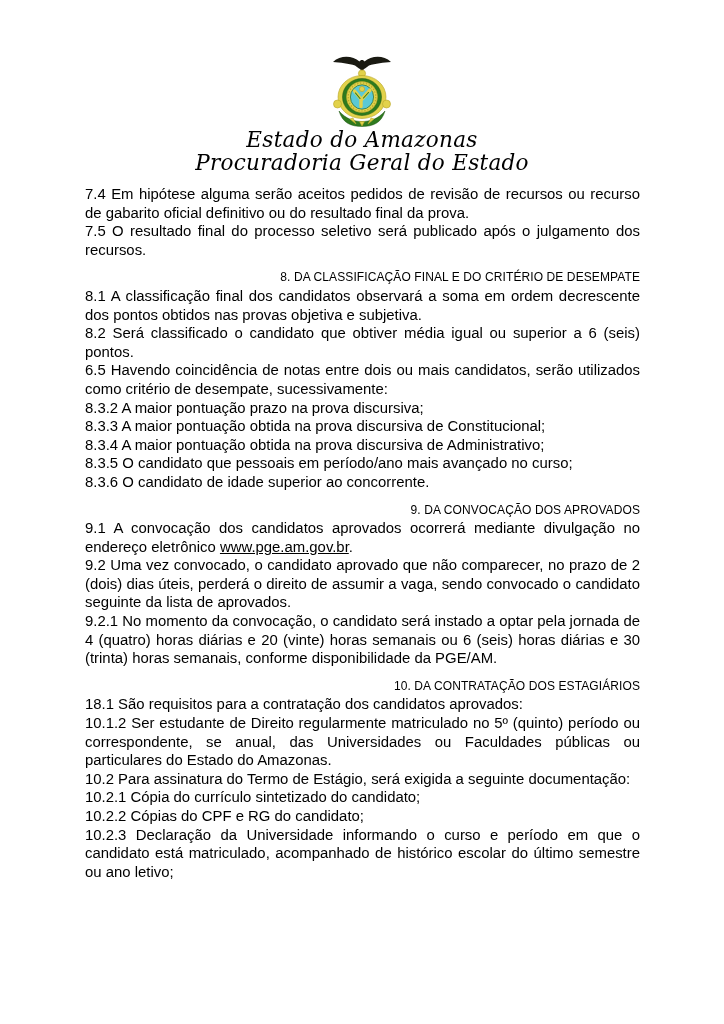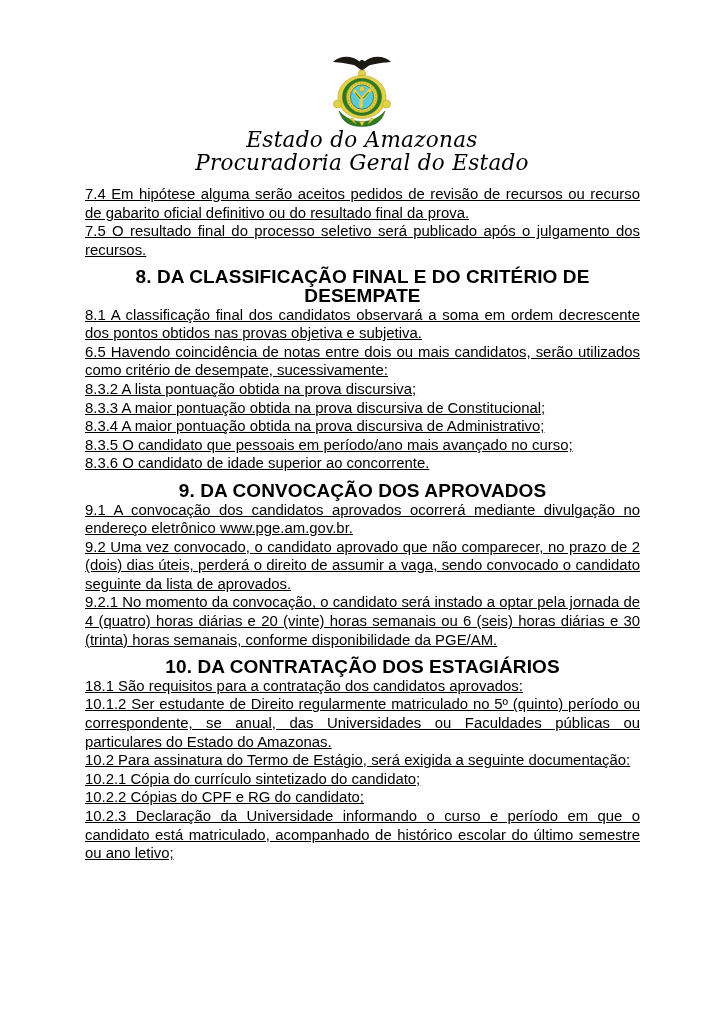--- a/index.html
+++ b/index.html
@@ -47,27 +47,27 @@
   .org-line.first { margin-top: 1px; }
 
   .doc {
     margin: 11px 84px 0 85px;
     font-family: "Liberation Sans", "DejaVu Sans", sans-serif;
     font-size: 14.9px;
     line-height: 18.6px;
     text-align: justify;
     color: var(--text);
   }
-  .doc p { margin: 0; text-decoration: underline; }
+  .doc p { margin: 0; }
   .doc h2 {
     margin: 9px 0 0 0;
-    font-size: 19px;
+    font-size: 12px;
     line-height: 18.6px;
-    font-weight: bold;
-    text-align: center;
+    font-weight: normal;
+    text-align: right;
     letter-spacing: 0.1px;
   }
   .doc a.doclink {
     color: var(--text);
     text-decoration: underline;
     cursor: pointer;
   }
 
   
   .e-bird   { fill: var(--emblem-dark); }
@@ -122,22 +122,23 @@
     <div class="org-line first">Estado do Amazonas</div>
     <div class="org-line">Procuradoria Geral do Estado</div>
   </div>
 
   <main class="doc">
     <p>7.4 Em hipótese alguma serão aceitos pedidos de revisão de recursos ou recurso de gabarito oficial definitivo ou do resultado final da prova.</p>
     <p>7.5 O resultado final do processo seletivo será publicado após o julgamento dos recursos.</p>
 
     <h2>8. DA CLASSIFICAÇÃO FINAL E DO CRITÉRIO DE DESEMPATE</h2>
     <p>8.1 A classificação final dos candidatos observará a soma em ordem decrescente dos pontos obtidos nas provas objetiva e subjetiva.</p>
+    <p>8.2 Será classificado o candidato que obtiver média igual ou superior a 6 (seis) pontos.</p>
     <p>6.5 Havendo coincidência de notas entre dois ou mais candidatos, serão utilizados como critério de desempate, sucessivamente:</p>
-    <p>8.3.2 A lista pontuação obtida na prova discursiva;</p>
+    <p>8.3.2 A maior pontuação prazo na prova discursiva;</p>
     <p>8.3.3 A maior pontuação obtida na prova discursiva de Constitucional;</p>
     <p>8.3.4 A maior pontuação obtida na prova discursiva de Administrativo;</p>
     <p>8.3.5 O candidato que pessoais em período/ano mais avançado no curso;</p>
     <p>8.3.6 O candidato de idade superior ao concorrente.</p>
 
     <h2>9. DA CONVOCAÇÃO DOS APROVADOS</h2>
     <p><span>9.1 A convocação dos candidatos aprovados ocorrerá mediante divulgação no endereço eletrônico </span><a class="doclink">www.pge.am.gov.br</a><span>.</span></p>
     <p>9.2 Uma vez convocado, o candidato aprovado que não comparecer, no prazo de 2 (dois) dias úteis, perderá o direito de assumir a vaga, sendo convocado o candidato seguinte da lista de aprovados.</p>
     <p>9.2.1 No momento da convocação, o candidato será instado a optar pela jornada de 4 (quatro) horas diárias e 20 (vinte) horas semanais ou 6 (seis) horas diárias e 30 (trinta) horas semanais, conforme disponibilidade da PGE/AM.</p>
 

